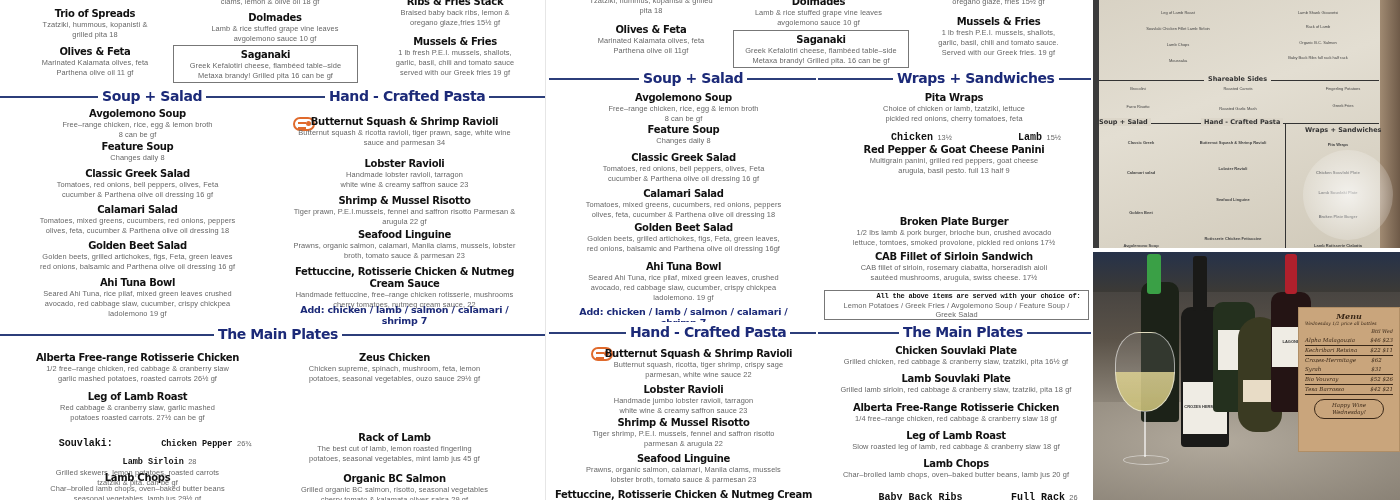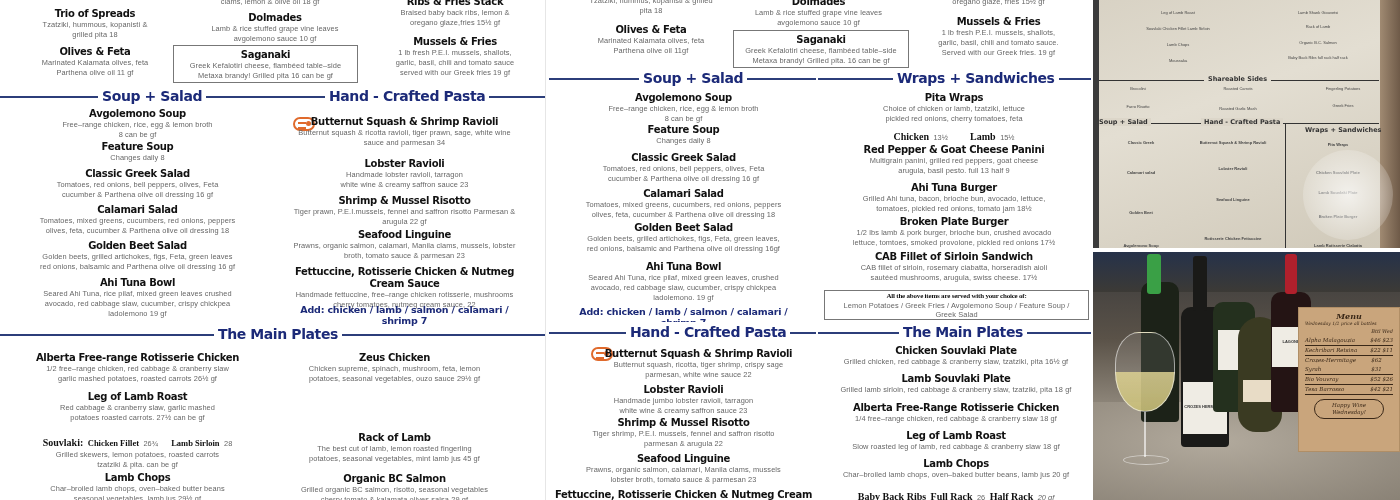--- a/index.html
+++ b/index.html
@@ -20,21 +20,21 @@
   .section .label { position: absolute; top: 0; font-family: "DejaVu Sans", sans-serif; font-weight: bold; color: #1c2a78; font-size: 14px; line-height: 20px; white-space: nowrap; letter-spacing: -0.4px; background: #fff; padding: 0 4px; }
 
   .boxed { position: absolute; border: 1px solid #777; background: #fff; }
   .addon { font-family: "DejaVu Sans", sans-serif; font-weight: bold; color: #1c2a78; font-size: 9.5px; letter-spacing: -0.2px; }
 
   .logo-icon { display: inline-block; width: 22px; height: 14px; border: 2.5px solid #e06a2c; border-radius: 8px; position: relative; vertical-align: middle; }
   .logo-icon::before { content: ""; position: absolute; left: 3px; top: 3px; width: 8px; height: 3px; border-top: 2px solid #e06a2c; border-bottom: 2px solid #e06a2c; }
   .logo-icon::after { content: ""; position: absolute; right: 2px; top: 2px; width: 5px; height: 5px; border-radius: 50%; background: #e06a2c; }
 
   .sub-price { font-size: 7.4px; color: #666; }
-  .inline-title { font-family: Liberation Serif, serif; font-weight: bold; color: #111; font-size: 10px; }
+  .inline-title { font-family: Liberation Mono, monospace; font-weight: bold; color: #111; font-size: 10px; margin-left: 44px; }
 
   
   .photo { position: absolute; left: 0; width: 307px; overflow: hidden; }
   #photo-menu { top: 0; height: 248px; background: linear-gradient(160deg, #d8d2c4 0%, #e3ded2 40%, #cfc8b8 100%); }
   #photo-wine { top: 252px; height: 248px; background: linear-gradient(180deg, #3a3a3c 0%, #5a5248 35%, #8b8377 60%, #9c958a 100%); }
   .pm-text { position: absolute; font-size: 4px; color: #444; line-height: 5px; text-align: center; }
   .pm-head { position: absolute; font-family: "DejaVu Sans", sans-serif; font-weight: bold; color: #333; font-size: 6.5px; text-align: right; }
   .pm-rule { position: absolute; height: 1px; background: #333; }
 
   .bottle { position: absolute; border-radius: 10px 10px 4px 4px; }
@@ -164,21 +164,21 @@
     <div class="item-desc">garlic mashed potatoes, roasted carrots 26½ gf</div>
   </div>
   <div class="abs" style="left:10px;top:391px;width:255px;">
     <div class="item-title">Leg of Lamb Roast</div>
     <div class="item-desc">Red cabbage &amp; cranberry slaw, garlic mashed</div>
     <div class="item-desc">potatoes roasted carrots. 27½  can be gf</div>
   </div>
   <div class="abs" style="left:10px;top:432px;width:255px;">
     <div>
       <span class="inline-title">Souvlaki:</span>
-      <span class="inline-title" style="font-size:8.5px;">Chicken Fillet</span>
+      <span class="inline-title" style="font-size:8.5px;">Chicken Pepper</span>
       <span class="sub-price">26¾</span>
       &nbsp;
       <span class="inline-title" style="font-size:8.5px;">Lamb Sirloin</span>
       <span class="sub-price">28</span>
     </div>
     <div class="item-desc">Grilled skewers, lemon potatoes, roasted carrots</div>
     <div class="item-desc">tzatziki &amp; pita. can be  gf</div>
   </div>
   <div class="abs" style="left:10px;top:472px;width:255px;">
     <div class="item-title">Lamb Chops</div>
@@ -286,25 +286,20 @@
       <span class="sub-price">13½</span>
       &nbsp;&nbsp;&nbsp;
       <span class="inline-title">Lamb</span>
       <span class="sub-price">15½</span>
     </div>
   </div>
   <div class="abs" style="left:283px;top:144px;width:250px;">
     <div class="item-title">Red Pepper &amp; Goat Cheese Panini</div>
     <div class="item-desc">Multigrain panini, grilled red peppers, goat cheese</div>
     <div class="item-desc">arugula, basil pesto. full 13  half 9</div>
-  </div>
-  <div class="abs" style="left:283px;top:182px;width:250px;">
-    <div class="item-title">Ahi Tuna Burger</div>
-    <div class="item-desc">Grilled Ahi tuna, bacon, brioche bun, avocado, lettuce,</div>
-    <div class="item-desc">tomatoes, pickled red onions, tomato jam 18½</div>
   </div>
   <div class="abs" style="left:283px;top:216px;width:250px;">
     <div class="item-title">Broken Plate Burger</div>
     <div class="item-desc">1/2 lbs lamb &amp; pork burger, brioche bun, crushed avocado</div>
     <div class="item-desc">lettuce, tomtoes, smoked provolone, pickled red onions 17½</div>
   </div>
   <div class="abs" style="left:283px;top:251px;width:250px;">
     <div class="item-title">CAB Fillet of Sirloin Sandwich</div>
     <div class="item-desc">CAB fillet of sirloin, rosemary ciabatta, horseradish aioli</div>
     <div class="item-desc">sautéed mushrooms, arugula, swiss cheese. 17½</div>

